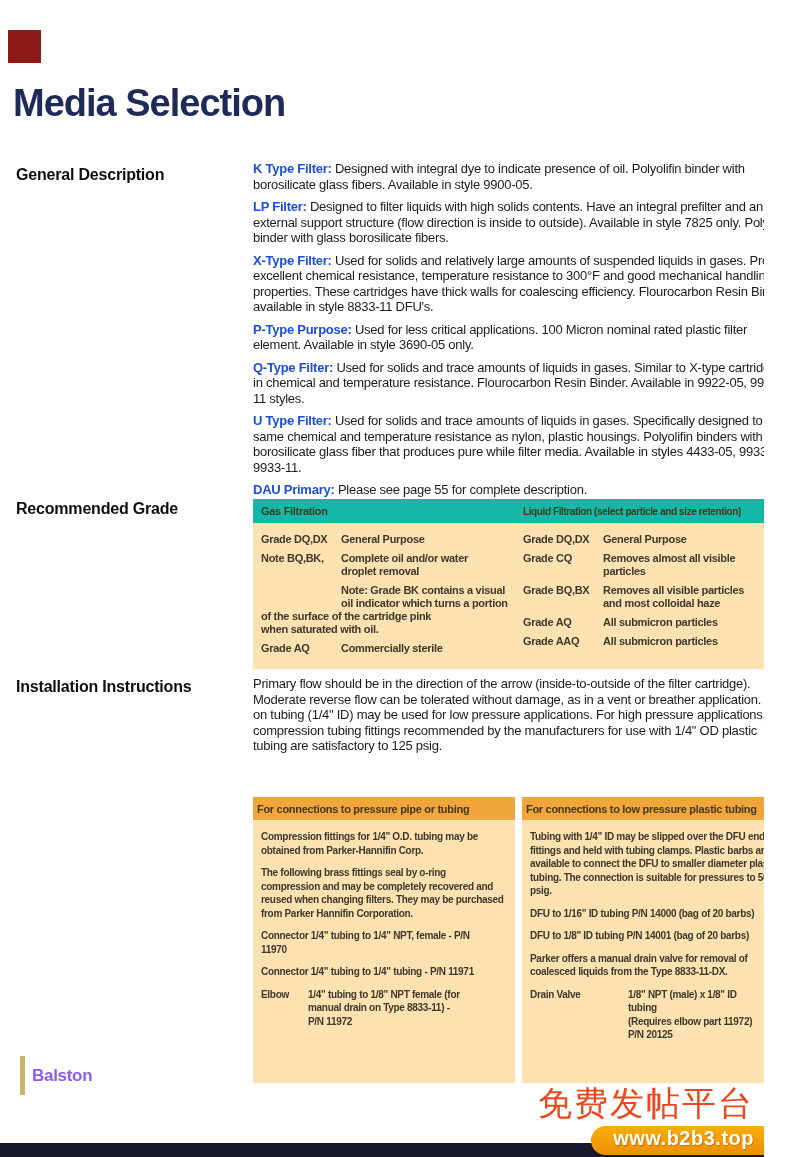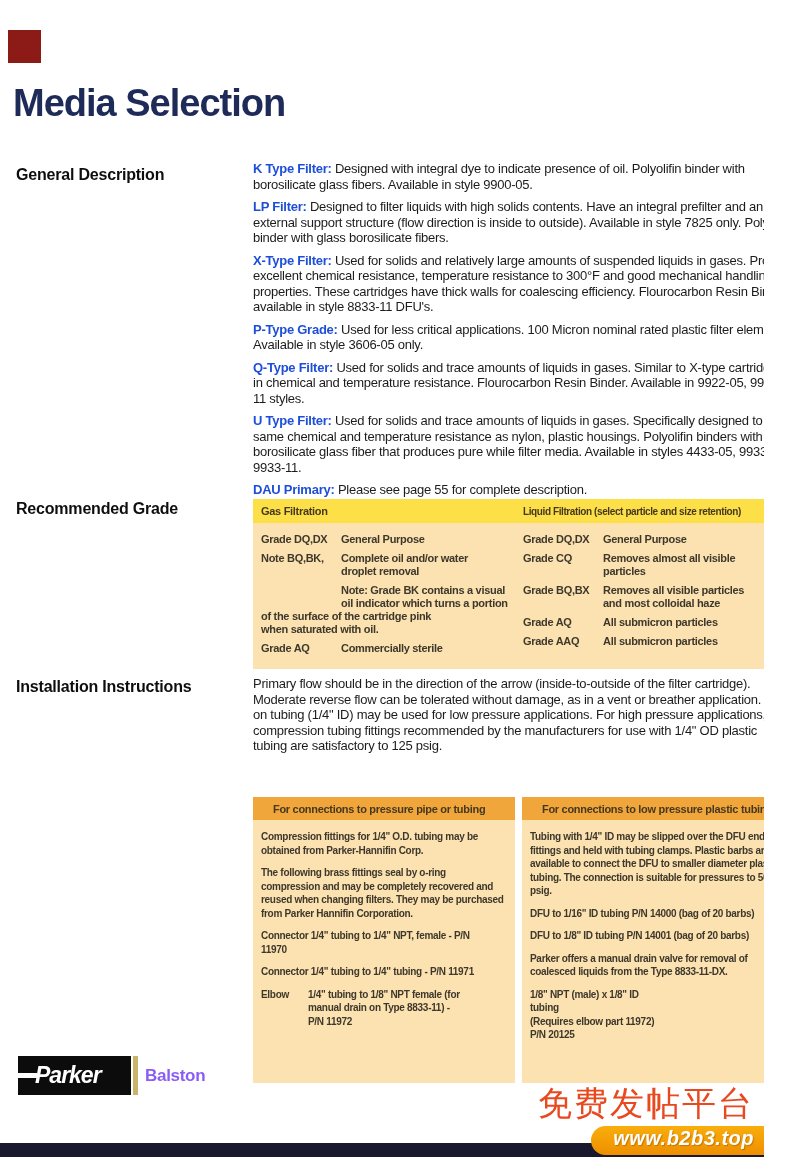--- a/index.html
+++ b/index.html
@@ -12,21 +12,21 @@
   .h-general{top:166px;}
   .h-recommended{top:500px;}
   .h-install{top:678px;}
 
   .desc-col{position:absolute;left:253px;top:161px;width:541px;}
   .para{margin:0 0 7px 0;font-size:13px;line-height:15.5px;letter-spacing:-0.25px;color:#1c1c1c;}
   .para b{font-weight:bold;color:#1d4ed8;}
 
   .grade-table{position:absolute;left:253px;top:499px;width:538px;font-size:11px;font-weight:bold;
                color:#3E382C;letter-spacing:-0.3px;}
-  .gt-header{display:flex;background:#fde047;padding:6px 8px 5px 8px;color:#45381F;line-height:13px;justify-content:space-between;}
+  .gt-header{display:flex;background:#14b8a6;padding:6px 8px 5px 8px;color:#45381F;line-height:13px;justify-content:space-between;}
   .gt-h-left{width:262px;flex-shrink:0;}
   .gt-h-right{flex:1;white-space:nowrap;font-size:10px;letter-spacing:-0.4px;}
   .gt-body{display:flex;background:#FBE2B0;padding:10px 8px 8px 8px;min-height:125px;}
   .gt-left{width:262px;flex-shrink:0;padding-right:8px;box-sizing:border-box;}
   .gt-right{flex:1;}
   .gt-row{display:flex;margin-bottom:6px;line-height:13px;}
   .gt-grade{width:80px;flex-shrink:0;}
   .gt-desc{flex:1;white-space:pre-line;}
   .gt-span{white-space:pre-line;line-height:13px;margin-bottom:6px;}
 
@@ -34,21 +34,21 @@
                 font-size:13px;line-height:15.5px;letter-spacing:-0.25px;}
 
   .notes{position:absolute;left:16px;top:850px;width:240px;font-size:9.5px;line-height:13px;
          font-weight:bold;color:#232323;letter-spacing:-0.3px;}
   .notes-text{white-space:pre-line;}
 
   .boxes{position:absolute;left:253px;top:797px;display:flex;gap:7px;}
   .box{display:flex;flex-direction:column;}
   .box-left{width:262px;}
   .box-right{width:271px;}
-  .box-header{background:#F1A63C;padding:6px 8px 4px 20px;font-size:11px;font-weight:bold;
+  .box-header{background:#F1A63C;padding:6px 8px 4px 4px;font-size:11px;font-weight:bold;
               color:#45381F;line-height:13px;letter-spacing:-0.3px;}
   .box-body{background:#FBE2B0;flex:1;min-height:245px;padding:10px 8px 8px 8px;
             font-size:10px;line-height:13.5px;font-weight:bold;color:#3E382C;letter-spacing:-0.3px;}
   .box-body p{margin:0 0 9px 0;}
   .pre{white-space:pre-line;}
   .lrow{display:flex;line-height:13.5px;}
   .lrow .lbl{flex-shrink:0;}
   .box-left .lbl{width:47px;}
   .box-right .lbl{width:98px;}
 
@@ -61,38 +61,38 @@
   .logo-balston{align-self:center;font-weight:bold;font-size:17px;color:#8b5cf6;margin-left:7px;
                 letter-spacing:-0.3px;}
 
   .footer-bar{position:absolute;left:0;bottom:0;width:800px;height:14px;background:#18182E;}
 
   .watermark{position:absolute;right:0;bottom:2px;text-align:right;z-index:5;}
   .wm-line1{color:#E8491F;font-size:34px;font-weight:normal;letter-spacing:2px;margin:0 10px 0 0;
             text-shadow:-1px -1px 0 #fff,1px -1px 0 #fff,-1px 1px 0 #fff,1px 1px 0 #fff,0 2px 0 #fff;}
   .wm-band{display:inline-block;margin-top:-1px;background:linear-gradient(180deg,#F9AE0B,#EE8F00);
            border-radius:16px 0 0 16px;padding:1px 10px 5px 22px;min-width:130px;}
-  .wm-band span{color:#fff;font-weight:bold;font-style:italic;font-size:20px;letter-spacing:0.5px;
+  .wm-band span{color:#fff;font-weight:bold;font-size:20px;letter-spacing:0.5px;
                 text-shadow:1px 1px 1px rgba(170,85,0,0.55);}
 </style>
 </head>
 <body>
 
 <div class="page">
 
   <div class="corner-square"></div>
 
   <h1 class="title">Media Selection</h1>
 
   <div class="side-h h-general">General Description</div>
   <div class="desc-col">
     <p class="para"><b>K Type Filter:</b> <span>Designed with integral dye to indicate presence of oil.  Polyolifin binder with borosilicate glass fibers.  Available in style 9900-05.</span></p>
     <p class="para"><b>LP Filter:</b> <span>Designed to filter liquids with high solids contents.  Have an integral prefilter and an external support structure (flow direction is inside to outside).  Available in style 7825 only.  Polyolifin binder with glass borosilicate fibers.</span></p>
     <p class="para"><b>X-Type Filter:</b> <span>Used for solids and relatively large amounts of suspended liquids in gases.  Provide excellent chemical resistance, temperature resistance to 300°F and good mechanical handling properties.  These cartridges have thick walls for coalescing efficiency.  Flourocarbon Resin Binder available in style 8833-11 DFU's.</span></p>
-    <p class="para"><b>P-Type Grade:</b> <span>Used for less critical applications.  100 Micron nominal rated plastic filter element.  Available in style 3606-05 only.</span></p>
+    <p class="para"><b>P-Type Purpose:</b> <span>Used for less critical applications.  100 Micron nominal rated plastic filter element.  Available in style 3690-05 only.</span></p>
     <p class="para"><b>Q-Type Filter:</b> <span>Used for solids and trace amounts of liquids in gases.  Similar to X-type cartridges in chemical and temperature resistance.  Flourocarbon Resin Binder.  Available in 9922-05, 9922-11 styles.</span></p>
     <p class="para"><b>U Type Filter:</b> <span>Used for solids and trace amounts of liquids in gases.  Specifically designed to have same chemical and temperature resistance as nylon, plastic housings. Polyolifin binders with borosilicate glass fiber that produces pure while filter media. Available in styles 4433-05, 9933-05, 9933-11.</span></p>
     <p class="para"><b>DAU Primary:</b> <span>Please see page 55 for complete description.</span></p>
   </div>
 
   <div class="side-h h-recommended">Recommended Grade</div>
 
   <div class="grade-table">
     <div class="gt-header">
       <div class="gt-h-left">Gas Filtration</div>
@@ -170,34 +170,31 @@
       </div>
     </div>
     <div class="box box-right">
       <div class="box-header">For connections to low pressure plastic tubing</div>
       <div class="box-body">
         <p>Tubing with 1/4" ID may be slipped over the DFU end fittings and held with tubing clamps. Plastic barbs are available to connect the DFU to smaller diameter plastic tubing.  The connection is suitable for pressures to 50 psig.</p>
         <p class="pre">DFU to 1/16" ID tubing P/N  14000 (bag of 20 barbs)</p>
         <p class="pre">DFU to 1/8" ID tubing   P/N 14001 (bag of 20 barbs)</p>
         <p>Parker offers a manual drain valve for removal of coalesced liquids from the Type 8833-11-DX.</p>
         <div class="lrow">
+          <span class="lbl">Drain Valve</span>
           <span class="pre">1/8" NPT (male) x 1/8" ID
 tubing
 (Requires elbow part 11972)
 P/N  20125</span>
         </div>
       </div>
     </div>
   </div>
 
   <div class="logo">
-    <div class="logo-black">
-      <span class="logo-dash"></span>
-      <span class="logo-parker">Parker</span>
-    </div>
     <div class="logo-gold"></div>
     <div class="logo-balston">Balston</div>
   </div>
 
   <div class="footer-bar"></div>
 
   <div class="watermark">
     <div class="wm-line1">免费发帖平台</div>
     <div class="wm-band">
       <span>www.b2b3.top</span>

